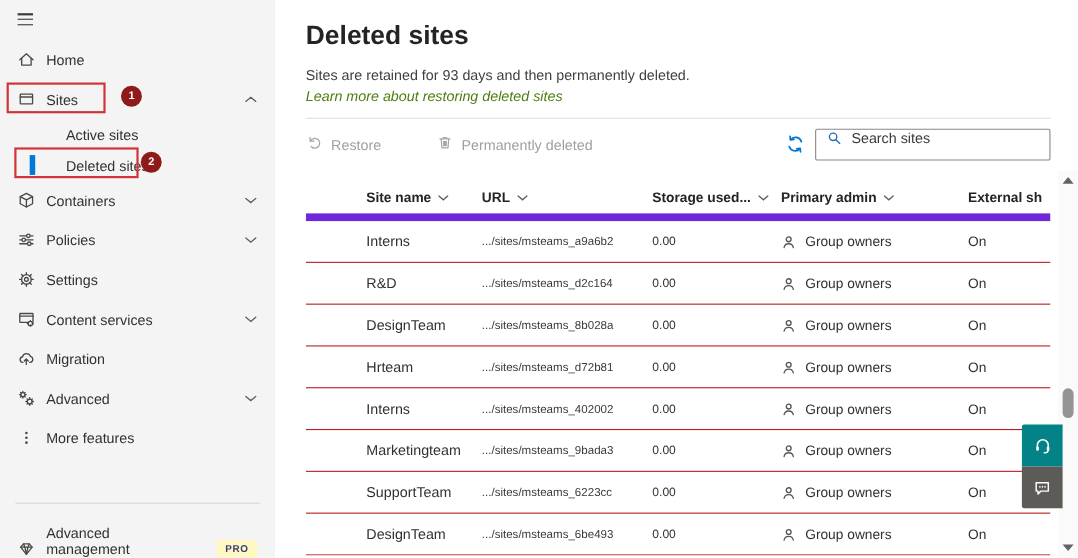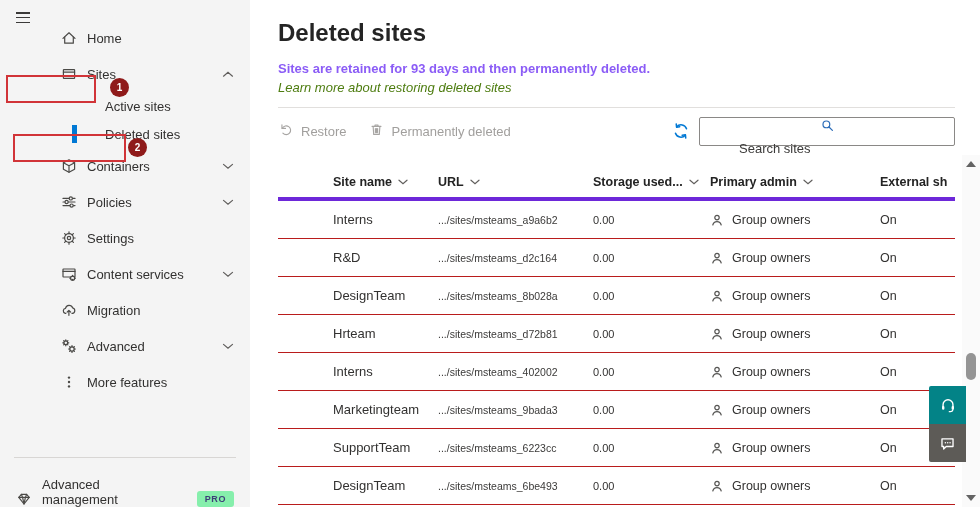--- a/index.html
+++ b/index.html
@@ -4,68 +4,68 @@
 <style>
   * { box-sizing: border-box; margin: 0; padding: 0; }
   html,body { width:980px; height:507px; overflow:hidden; }
   body { font-family:"Liberation Sans", sans-serif; background:#fff; color:#323130; }
   .app { position:relative; width:980px; height:507px; overflow:hidden; }
 
   
   .sidebar { position:absolute; left:0; top:0; width:250px; height:507px; background:#f4f4f4; }
   .hamburger { position:absolute; left:16px; top:12px; width:14px; cursor:pointer; }
   .hamburger span { display:block; height:1.6px; background:#3b3a39; margin-bottom:3.2px; }
-  .nav { position:absolute; top:20px; left:0; right:0;margin-left:45px; }
+  .nav { position:absolute; top:36px; left:0; right:0; }
   .nav-item { height:36px; display:flex; align-items:center; padding:0 16px; gap:10px;
               font-size:13px; color:#323130; cursor:pointer; position:relative; white-space:nowrap; }
   .nav-item.sub { height:28px; padding-left:60px; }
   .nav-icon { width:16px; height:16px; flex:none; display:flex; align-items:center; justify-content:center; }
   .nav-icon svg { stroke:#4a4946; fill:none; stroke-width:1.2; stroke-linecap:round; stroke-linejoin:round; }
   .nav-label { flex:1; }
   .nav-chev { margin-left:auto; display:flex; }
   .nav-chev svg { stroke:#605e5c; fill:none; stroke-width:1.2; stroke-linecap:round; }
   .sel-bar { position:absolute; left:27px; top:5px; width:5px; height:18px; background:#0078d4; }
   .anno-rect { position:absolute; border:2px solid #d13438; z-index:5; pointer-events:none; }
   .anno-rect.r1 { left:6px; top:75px; width:90px; height:28px; }
   .anno-rect.r2 { left:13px; top:134px; width:113px; height:28px; }
   .anno-badge { position:absolute; width:19px; height:19px; border-radius:50%; background:#8f1a1a;
                 color:#fff; font-size:10px; font-weight:bold; display:flex; align-items:center;
                 justify-content:center; z-index:5; }
   .anno-badge.b1 { left:110px; top:78px; }
   .anno-badge.b2 { left:128px; top:138px; }
   .nav-footer { position:absolute; left:0; right:0; bottom:0; }
   .footer-divider { border-top:1px solid #d8d6d4; margin:0 14px; }
   .footer-item { height:49px; display:flex; align-items:flex-end; padding:0 16px; gap:10px; font-size:13px; cursor:pointer; }
-  .pro-badge { margin-left:8px; background:#86efac; color:#3d3e78; font-size:9px; font-weight:bold;
+  .pro-badge { margin-left:8px; background:#fef9c3; color:#3d3e78; font-size:9px; font-weight:bold;
                letter-spacing:0.6px; padding:3px 8px; border-radius:3px; }
 
   
   .main { position:absolute; left:250px; top:0; width:730px; height:507px; background:#fff; }
   .content { padding:18px 0 0 28px; width:705px; }
   .page-title { font-size:24px; line-height:30px; font-weight:bold; color:#242424; }
-  .page-desc { margin-top:13px; font-size:13px; color:#8b5cf6;font-weight:bold; }
+  .page-desc { margin-top:13px; font-size:13px; color:#404040; }
   .page-link { margin-top:4px; font-size:13px; color:#4d7c0f; cursor:pointer; width:fit-content;font-style:italic; }
   .divider { margin-top:12px; width:677px; border-bottom:1px solid #e1dfdd; }
 
-  .toolbar { height:46px; width:677px; display:flex; align-items:center; }
+  .toolbar { height:46px; width:677px; display:flex; align-items:center;gap:28px; }
   .tb-btn { display:flex; align-items:center; gap:8px; font-size:13px; color:#a19f9d; margin-right:22px; cursor:default; }
   .tb-btn svg { stroke:#a7a5a3; fill:none; stroke-width:1.2; stroke-linecap:round; stroke-linejoin:round; }
   .toolbar-right { margin-left:auto; display:flex; align-items:center; gap:9px; }
   .refresh-btn { display:flex; cursor:pointer; }
   .refresh-btn svg { stroke:#0078d4; fill:none; stroke-width:1.4; stroke-linecap:round; stroke-linejoin:round; }
-  .search-box { width:256px; height:29px; border:1px solid #8a8886; border-radius:2px; background:#fff;
-                display:flex; align-items:center; padding:0 9px; gap:8px;flex-direction:column; }
+  .search-box { width:214px; height:29px; border:1px solid #8a8886; border-radius:2px; background:#fff;
+                display:flex; align-items:flex-start; padding:0 9px; gap:8px; }
   .search-box svg { stroke:#2b6cb8; fill:none; stroke-width:1.3; stroke-linecap:round; flex:none; }
   .search-box input { border:none; outline:none; flex:1; min-width:0; font-size:13px;
                       font-family:inherit; color:#323130; background:transparent; }
   .search-box input::placeholder { color:#3b3a39; opacity:1; }
 
   .table { width:677px; overflow:hidden; }
   .t-head, .t-row { display:grid; grid-template-columns:105px 155px 117px 170px 1fr; padding-left:55px; align-items:center; }
-  .t-head { height:47px; padding-top:12px; border-bottom:4px solid #6d28d9; }
+  .t-head { height:47px; padding-top:12px; border-bottom:7px solid #6d28d9; }
   .th { display:flex; align-items:center; gap:6px; font-size:12.5px; font-weight:bold; color:#242424;
         white-space:nowrap; cursor:pointer; }
   .th svg { stroke:#605e5c; fill:none; stroke-width:1.2; stroke-linecap:round; flex:none; }
   .t-row { height:38px; border-bottom:1px solid #b91c1c; cursor:pointer; }
   .c-site { font-size:13px; color:#323130; white-space:nowrap; }
   .c-url { font-size:10.5px; color:#3b3a39; white-space:nowrap; }
   .c-storage { font-size:11px; color:#323130; }
   .c-admin { display:flex; align-items:center; gap:8px; font-size:12.5px; color:#323130; white-space:nowrap; }
   .c-admin svg { stroke:#565553; fill:none; stroke-width:1.2; stroke-linecap:round; flex:none; }
   .c-ext { font-size:12.5px; color:#323130; }

